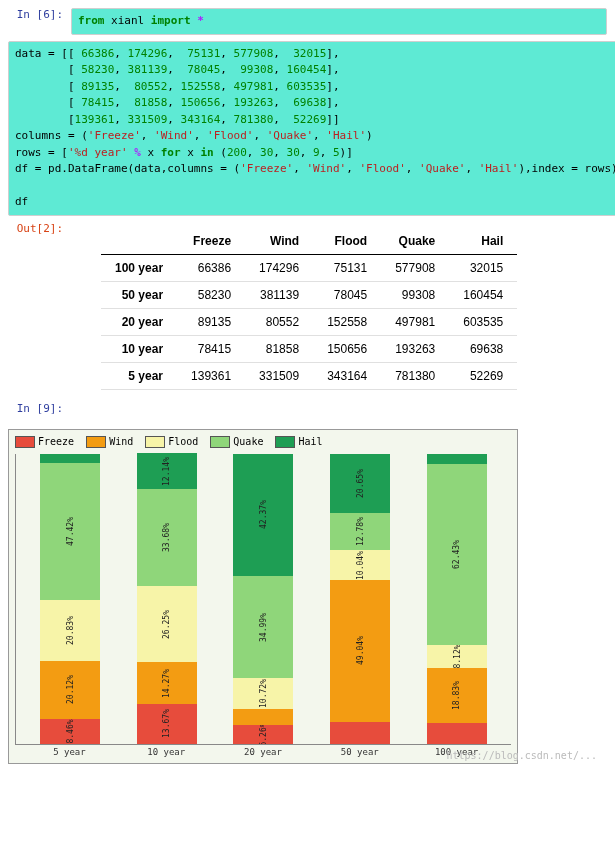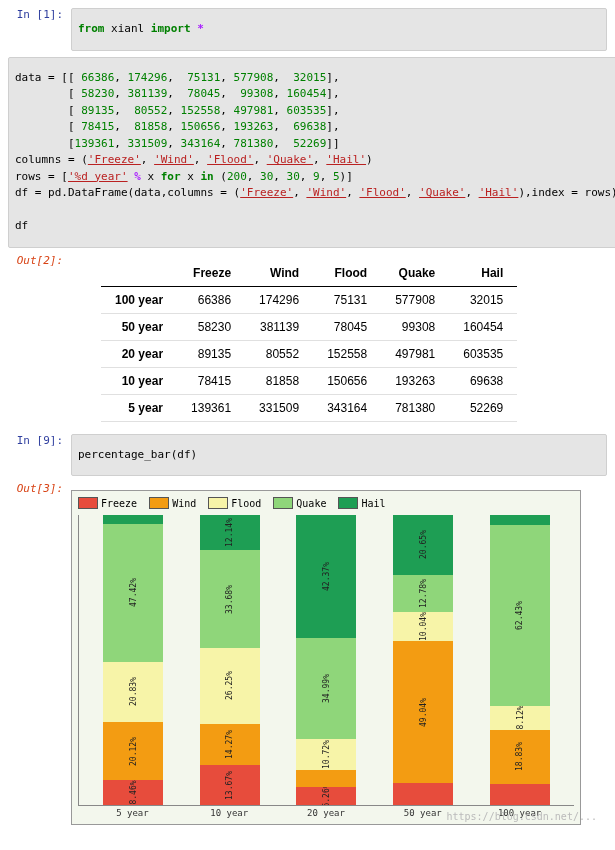--- a/index.html
+++ b/index.html
@@ -12,33 +12,33 @@
     box-sizing: border-box;
   }
   .cell { display: flex; margin-bottom: 6px; }
   .prompt {
     width: 55px;
     text-align: right;
     padding-right: 8px;
     color: #303F9F;
     flex-shrink: 0;
   }
-  .prompt.out { color: #D84315; font-style: italic; }
+  .prompt.out { color: #D84315; }
   .content { flex: 1; }
   .codebox {
     border: 1px solid #cfcfcf;
-    background: #e5e5e5;
-    padding: 12px 6px;
+    background: #5eead4;
+    padding: 4px 6px;
     border-radius: 2px;
     white-space: pre;
     line-height: 1.5;
   }
   .kw { color: #008000; font-weight: bold; }
   .num { color: #008000; }
-  .str { color: #BA2121; text-decoration: underline; }
+  .str { color: #BA2121; }
   .op { color: #AA22FF; font-weight: bold; }
   table.df {
     border-collapse: collapse;
     font-family: Arial, sans-serif;
     font-size: 12px;
     margin: 6px 0 6px 30px;
   }
   table.df th, table.df td {
     padding: 6px 14px;
     text-align: right;
@@ -63,21 +63,21 @@
   .seg { width: 100%; display: flex; align-items: center; justify-content: center; font-size: 8px; color: #222; overflow: hidden; }
   .seg span { transform: rotate(-90deg); white-space: nowrap; }
   .xlabels { display: flex; margin-top: 2px; padding: 0 6px; }
   .xlabels div { flex: 1; text-align: center; font-size: 9px; color: #333; }
   .watermark { font-size: 10px; color: #bbb; text-align: right; margin-top: -14px; margin-right: 10px; }
 </style>
 </head>
 <body>
 
 <div class="cell">
-  <div class="prompt">In  [1]:</div>
+  <div class="prompt">In  [6]:</div>
   <div class="content">
       <div class="codebox"><span class="kw">from</span> xianl <span class="kw">import</span> <span class="op">*</span></div>
     </div>
 </div>
 
 <div class="cell">
   <div class="content">
       <div class="codebox">data = [[ <span class="num">66386</span>, <span class="num">174296</span>,  <span class="num">75131</span>, <span class="num">577908</span>,  <span class="num">32015</span>],
         [ <span class="num">58230</span>, <span class="num">381139</span>,  <span class="num">78045</span>,  <span class="num">99308</span>, <span class="num">160454</span>],
         [ <span class="num">89135</span>,  <span class="num">80552</span>, <span class="num">152558</span>, <span class="num">497981</span>, <span class="num">603535</span>],
@@ -146,27 +146,23 @@
             <td>781380</td>
             <td>52269</td>
           </tr>
         </tbody>
     </table>
   </div>
 </div>
 
 <div class="cell">
   <div class="prompt">In  [9]:</div>
-  <div class="content">
-      <div class="codebox">percentage_bar(df)</div>
-    </div>
-</div>
-
-<div class="cell">
-  <div class="prompt out">Out[3]:</div>
+</div>
+
+<div class="cell">
   <div class="content">
     <div class="chart">
       <div class="legend" id="legend">
           <span><i class="swatch" style="background: rgb(231, 76, 60);"></i>Freeze</span>
           <span><i class="swatch" style="background: rgb(243, 156, 18);"></i>Wind</span>
           <span><i class="swatch" style="background: rgb(247, 244, 168);"></i>Flood</span>
           <span><i class="swatch" style="background: rgb(143, 214, 122);"></i>Quake</span>
           <span><i class="swatch" style="background: rgb(30, 158, 84);"></i>Hail</span>
         </div>
       <div class="plot" id="plot">

